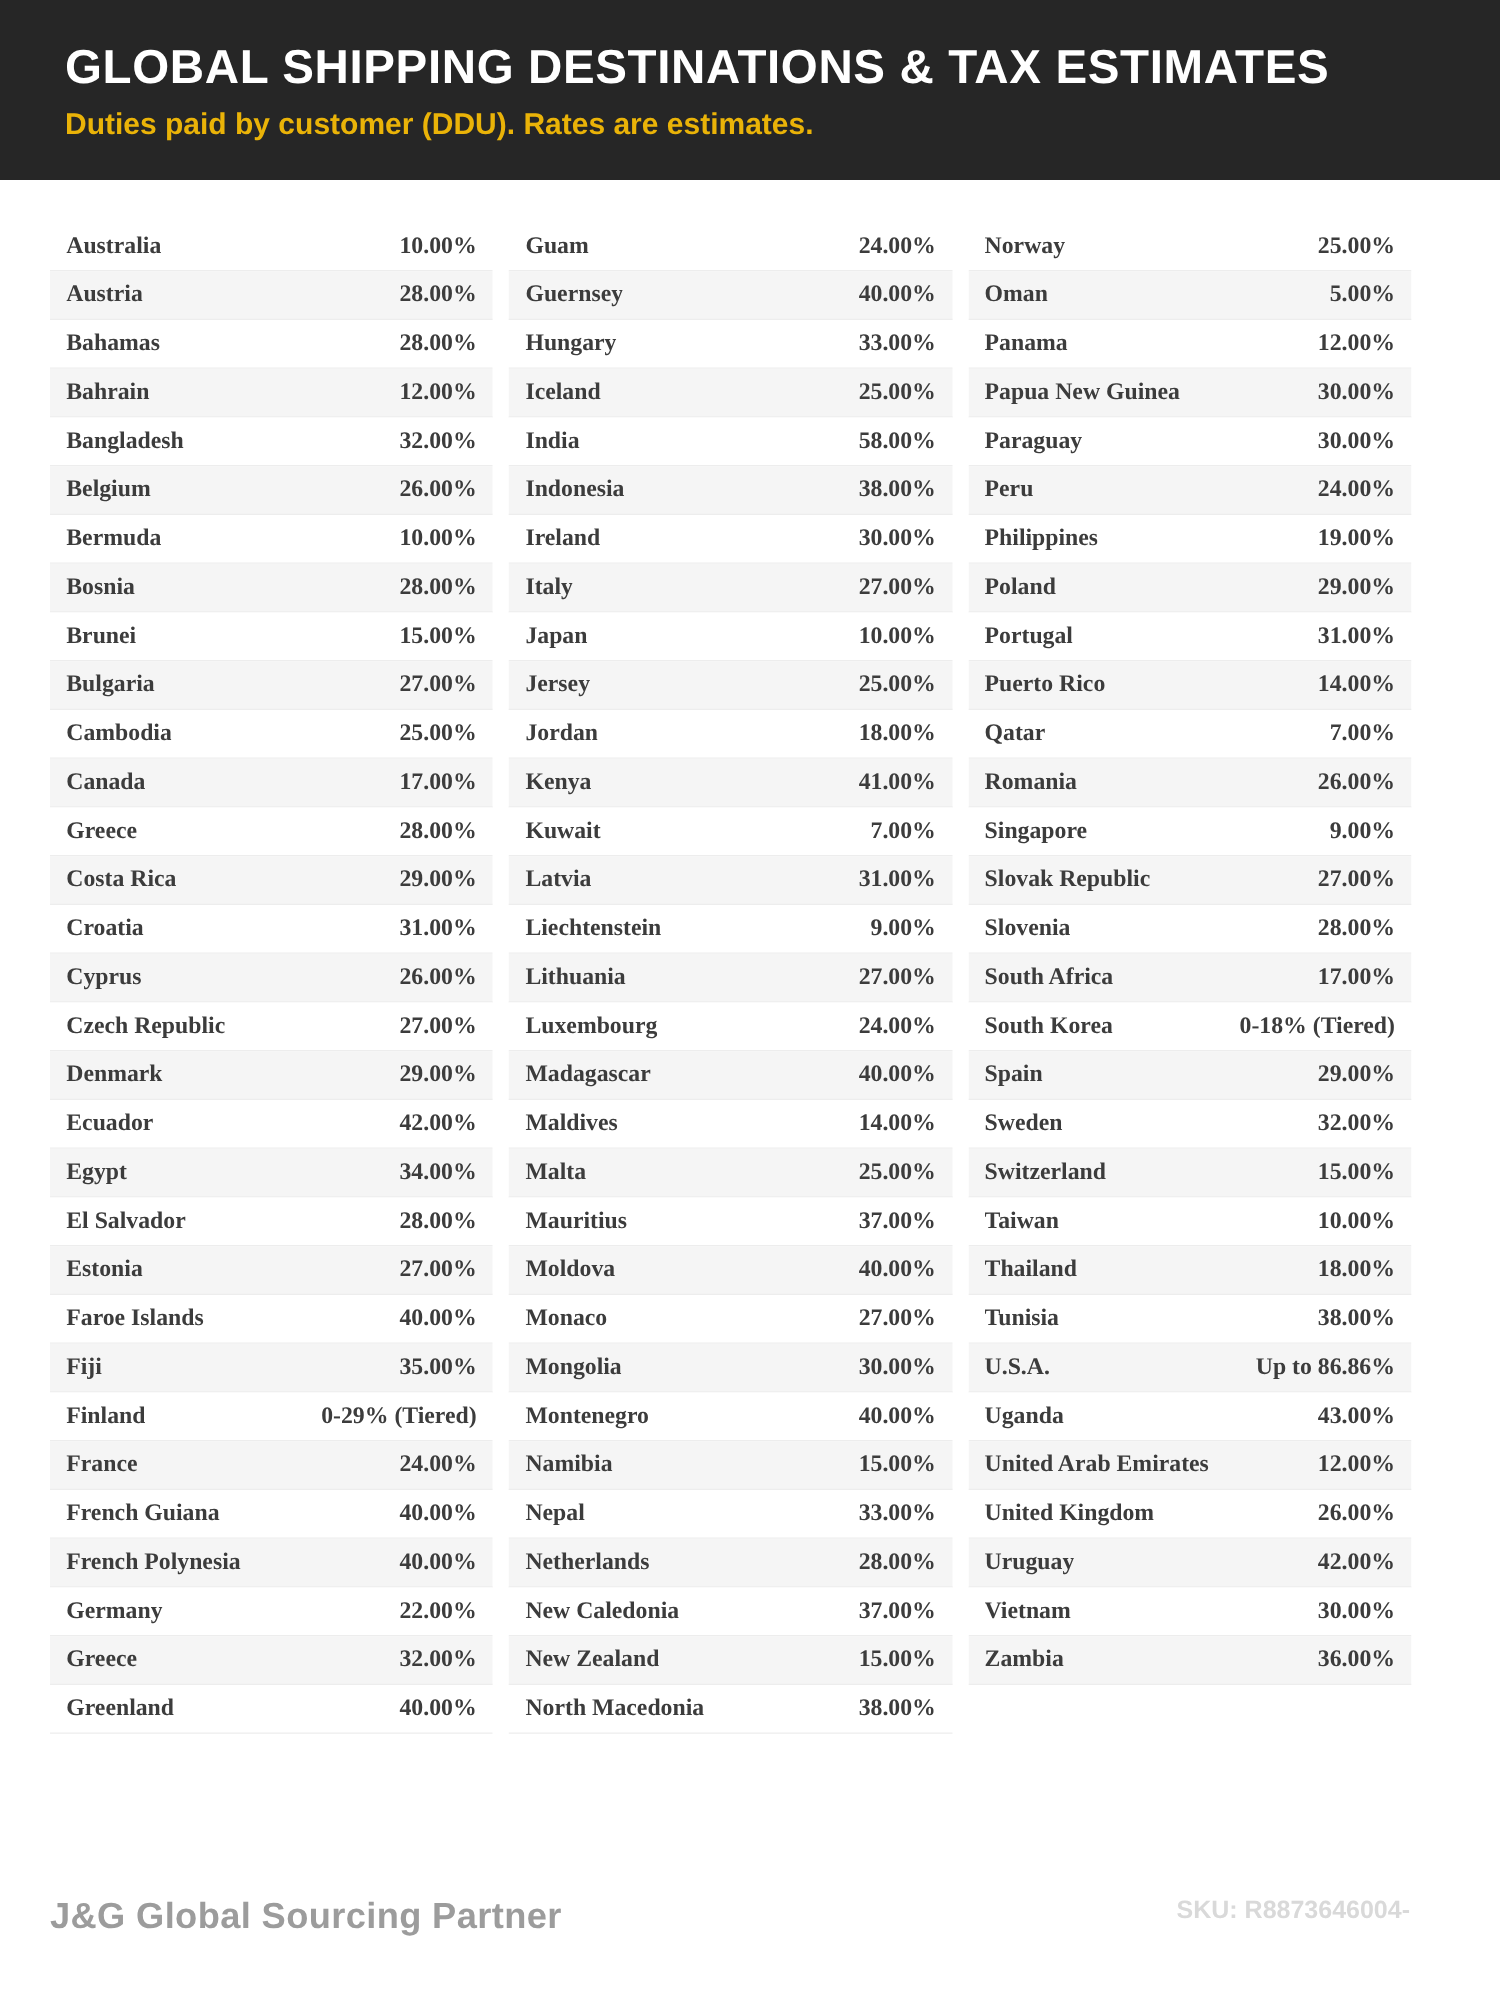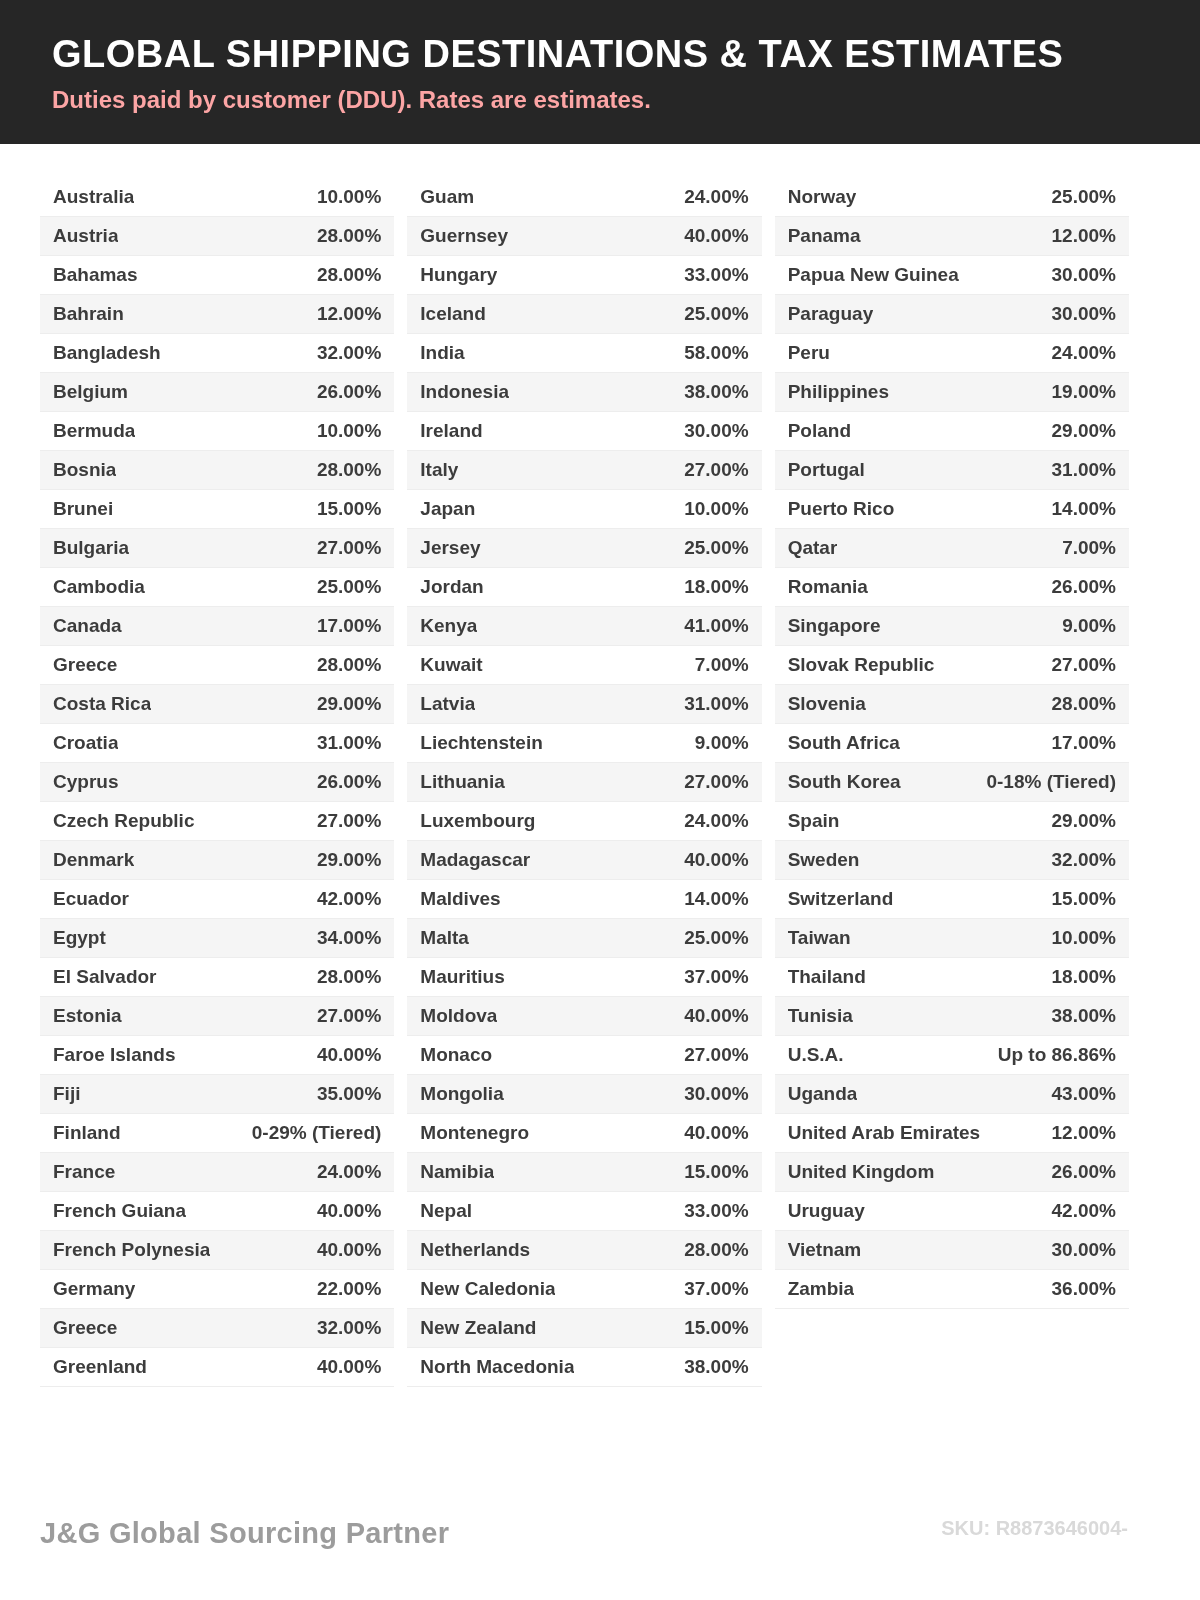--- a/index.html
+++ b/index.html
@@ -18,26 +18,27 @@
   }
   .header{
     background:var(--header-bg);color:#ffffff;
     padding:34px 69px 30px 52px;
   }
   .title{
     margin:0;font-size:38px;line-height:1.1;font-weight:bold;
     letter-spacing:0.5px;
   }
   .subtitle{
-    margin:10px 0 0 0;font-size:24px;font-weight:bold;color:#fca5a5;
+    margin:10px 0 0 0;font-size:24px;font-weight:bold;color:#eab308;
   }
   .columns{
     margin:34px 71px 0 40px;
     display:grid;grid-template-columns:1fr 1fr 1fr;column-gap:13px;
     align-items:start;
+    font-family:Liberation Serif, serif;
   }
   .col{min-width:0;}
   .row{
     display:flex;justify-content:space-between;align-items:center;
     height:38px;padding:0 13px;border-bottom:1px solid var(--row-border);
     font-size:19px;font-weight:bold;color:var(--body-text);
     background:#ffffff;
   }
   .row:nth-child(even){background:var(--stripe);}
   .country{white-space:nowrap;overflow:hidden;text-overflow:ellipsis;margin-right:8px;}
@@ -311,20 +312,24 @@
           <span class="country">North Macedonia</span>
           <span class="rate">38.00%</span>
         </div>
       </div>
     <div class="col">
         <div class="row">
           <span class="country">Norway</span>
           <span class="rate">25.00%</span>
         </div>
         <div class="row">
+          <span class="country">Oman</span>
+          <span class="rate">5.00%</span>
+        </div>
+        <div class="row">
           <span class="country">Panama</span>
           <span class="rate">12.00%</span>
         </div>
         <div class="row">
           <span class="country">Papua New Guinea</span>
           <span class="rate">30.00%</span>
         </div>
         <div class="row">
           <span class="country">Paraguay</span>
           <span class="rate">30.00%</span>

